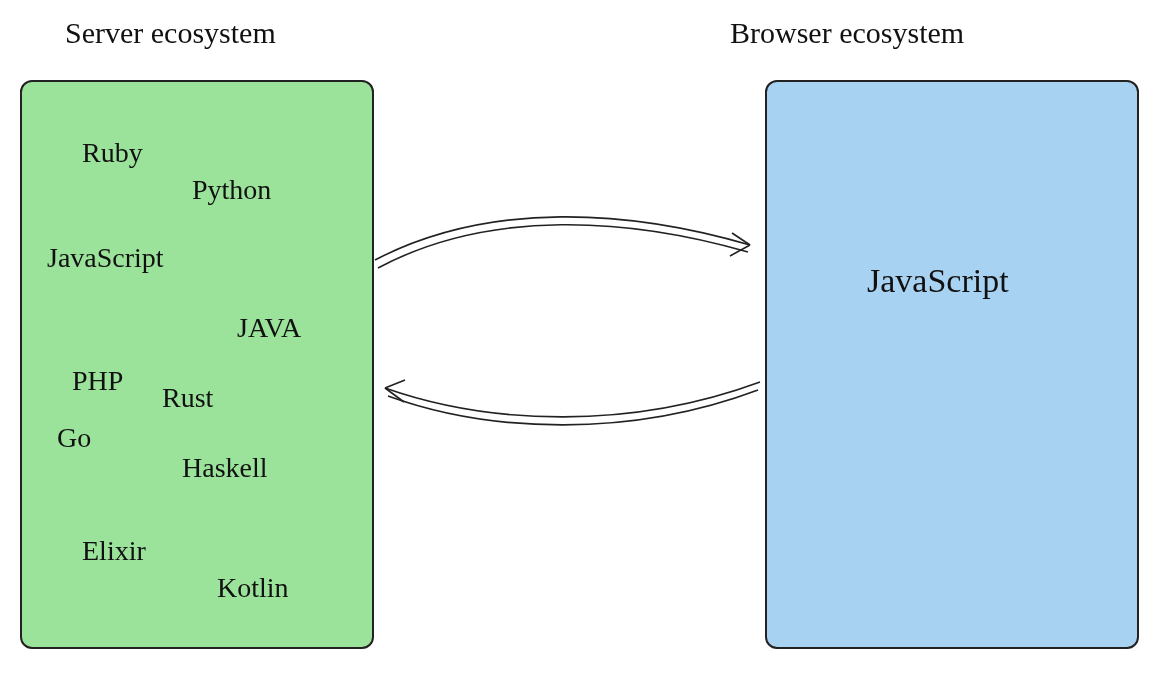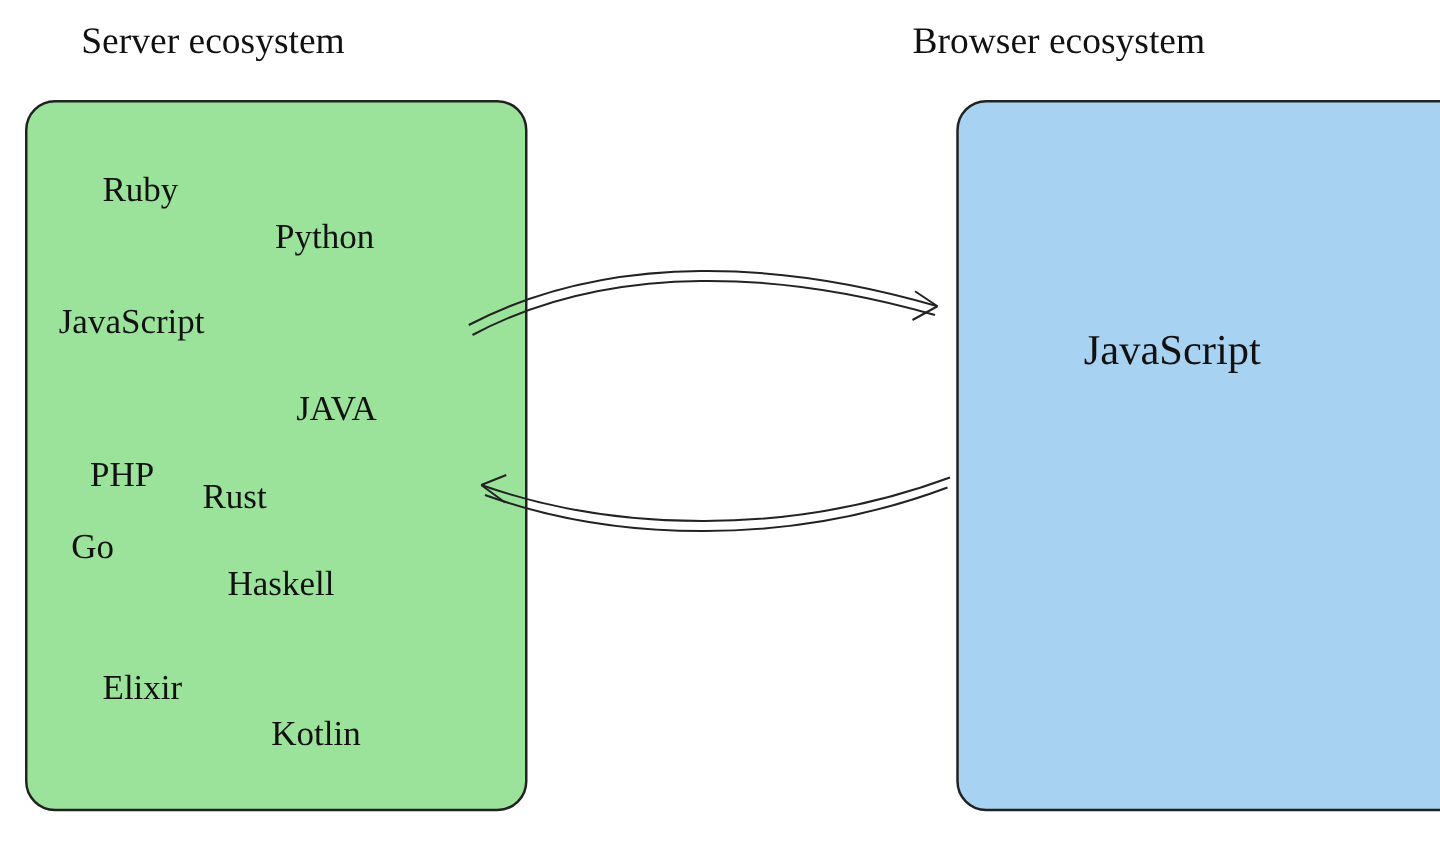--- a/index.html
+++ b/index.html
@@ -17,22 +17,21 @@
     height: 518px;
   }
   .title {
     position: absolute;
     font-size: 30px;
     white-space: nowrap;
   }
   .box {
     position: absolute;
     border: 2px solid #222;
-    border-radius: 24px;
-    padding-left: 48px;
+    border-radius: 12px;
   }
   .server-box {
     background: #9be29b;
     left: 20px;
     top: 80px;
     width: 350px;
     height: 565px;
   }
   .browser-box {
     background: #a7d2f2;
@@ -58,21 +57,21 @@
 <body>
 
 <div class="stage">
 
   <div class="title" style="left:65px; top:16px;">Server ecosystem</div>
 
   <div class="title" style="left:730px; top:16px;">Browser ecosystem</div>
 
   <div class="box server-box">
     <span class="lang" style="left:60px; top:55px;">Ruby</span>
-    <span class="lang" style="left:198px; top:92px;">Python</span>
+    <span class="lang" style="left:170px; top:92px;">Python</span>
     <span class="lang" style="left:25px; top:160px;">JavaScript</span>
     <span class="lang" style="left:215px; top:230px;">JAVA</span>
     <span class="lang" style="left:50px; top:240px;margin-top:43px;">PHP</span>
     <span class="lang" style="left:140px; top:300px;">Rust</span>
     <span class="lang" style="left:35px; top:340px;">Go</span>
     <span class="lang" style="left:160px; top:370px;">Haskell</span>
     <span class="lang" style="left:60px; top:453px;">Elixir</span>
     <span class="lang" style="left:195px; top:490px;text-align:center;">Kotlin</span>
   </div>
 

